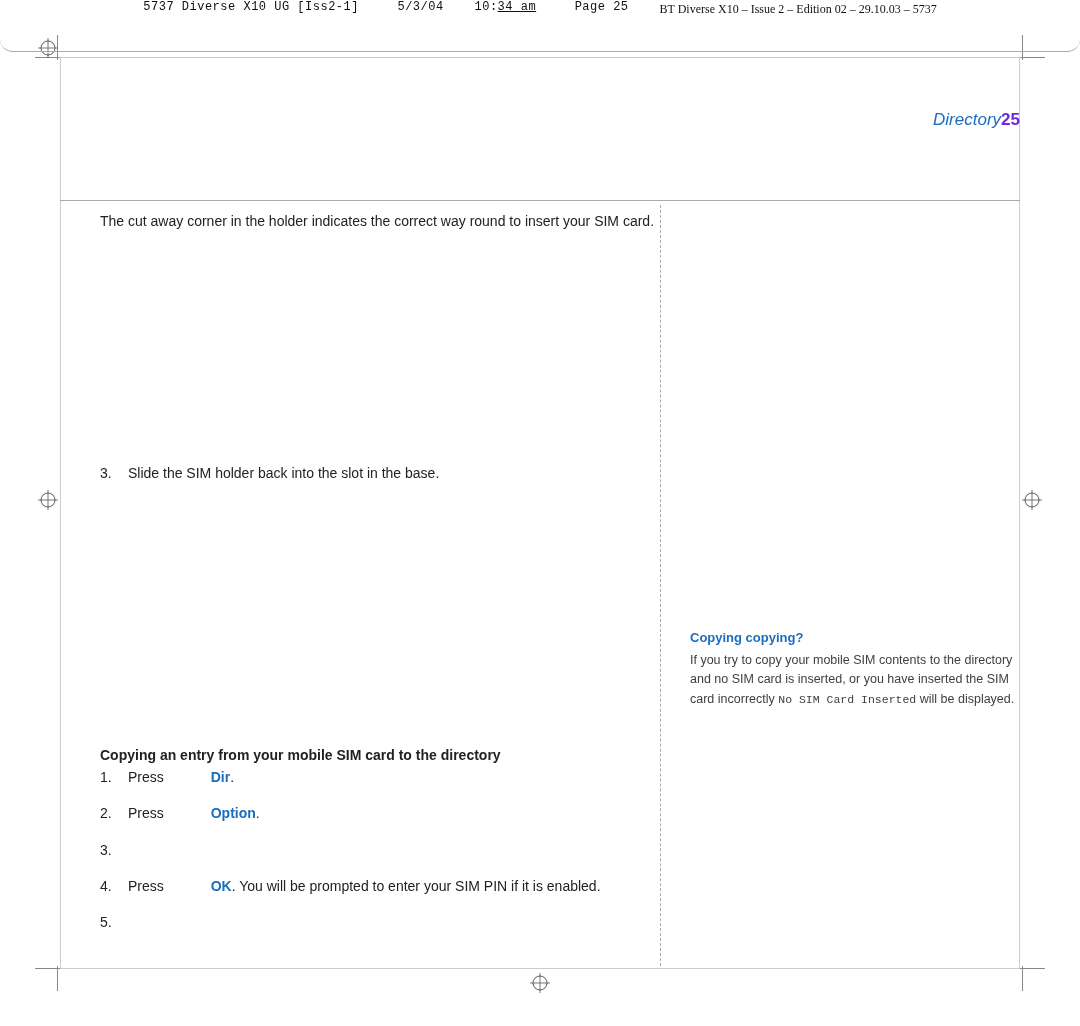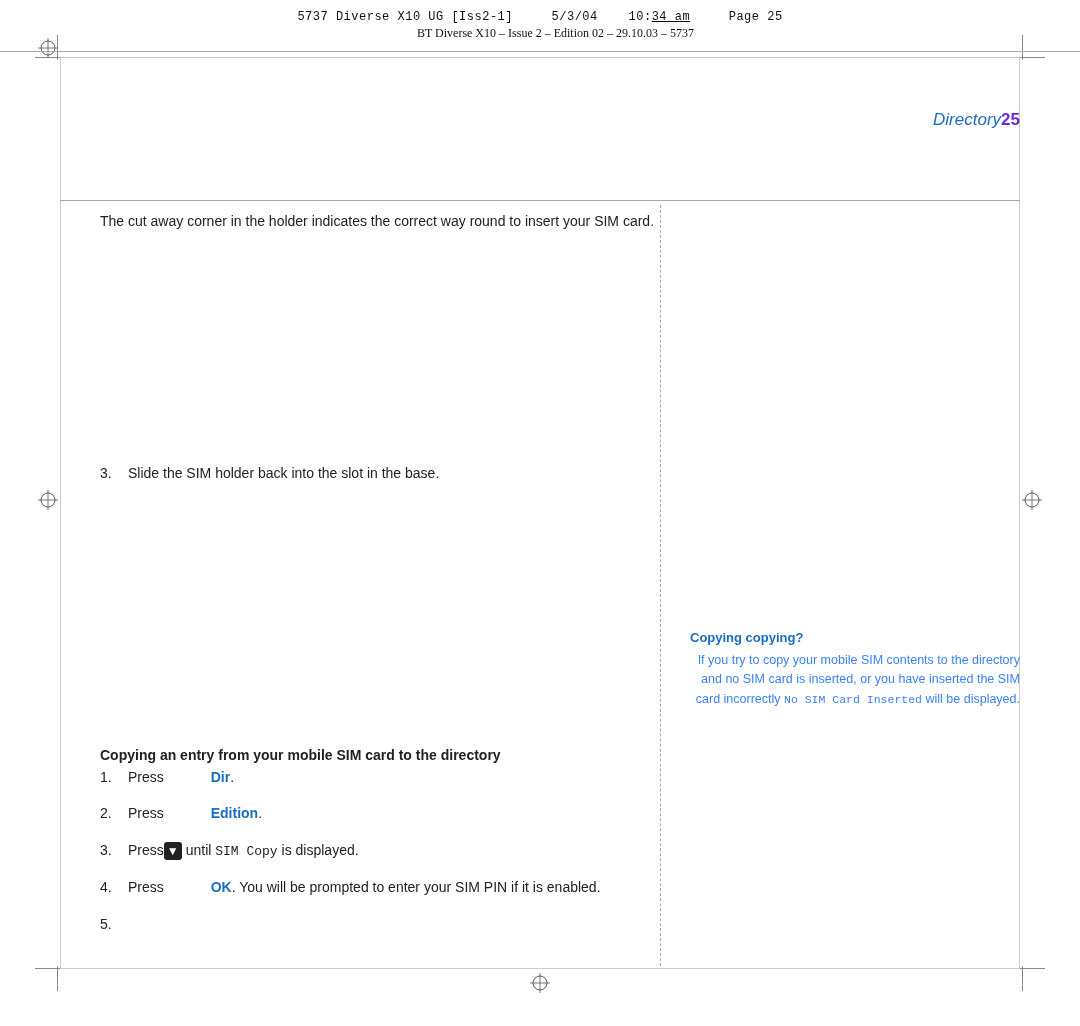--- a/index.html
+++ b/index.html
@@ -21,23 +21,23 @@
 
     
     .header-strip {
       position: absolute;
       top: 0;
       left: 0;
       right: 0;
       height: 52px;
       border-bottom: 1px solid #aaa;
       display: flex;
-      flex-direction: column;
-      align-items: center;
+      flex-direction: row;
       justify-content: center;
+      border-radius: 13px;
     }
 
     .header-top-line {
       font-family: 'Courier New', monospace;
       font-size: 12px;
       color: #111;
       letter-spacing: 0.5px;
     }
 
     .header-underline-text {
@@ -180,22 +180,21 @@
     .sidebar-heading {
       font-size: 13px;
       font-weight: bold;
       color: #1a6dc0;
       margin-bottom: 6px;
     }
 
     .sidebar-text {
       font-size: 12.5px;
       line-height: 1.55;
-      color: #3b82f6;
-      text-align: right;
+      color: #404040;
     }
 
     .sidebar-mono {
       font-family: 'Courier New', monospace;
       font-size: 11.5px;
     }
 
     
     .border-top-left {
       position: absolute;
@@ -390,26 +389,25 @@
     <span>Copying an entry from your mobile SIM card to the directory</span>
   </div>
 
   <div class="step-item">
     <span class="step-num">1.</span>
     <span>Press <span class="highlight-blue">Dir</span>.</span>
   </div>
 
   <div class="step-item">
     <span class="step-num">2.</span>
-    <span>Press <span class="highlight-blue">Edition</span>.</span>
+    <span>Press <span class="highlight-blue">Option</span>.</span>
   </div>
 
   <div class="step-item">
     <span class="step-num">3.</span>
-    <span>Press<span class="down-arrow-icon">▼</span> until <span class="monospace-text">SIM  Copy</span> is displayed.</span>
   </div>
 
   <div class="step-item">
     <span class="step-num">4.</span>
     <span>Press <span class="highlight-blue">OK</span>. You will be prompted to enter your SIM PIN if it is enabled.</span>
   </div>
 
   <div class="step-item">
     <span class="step-num">5.</span>
   </div>

